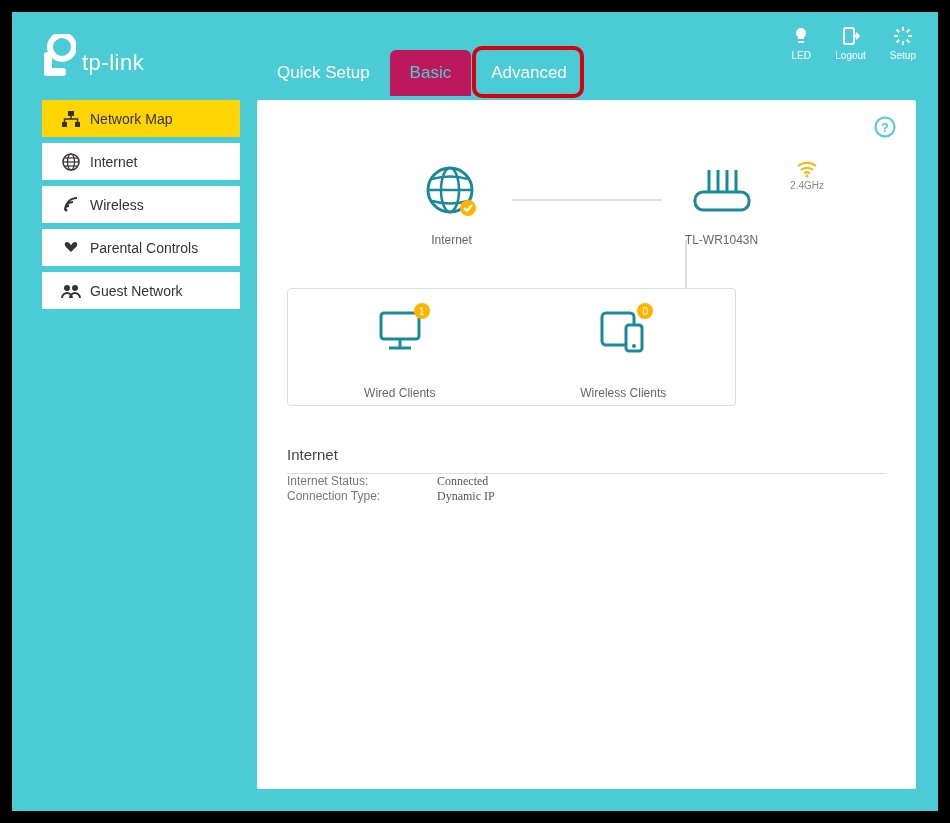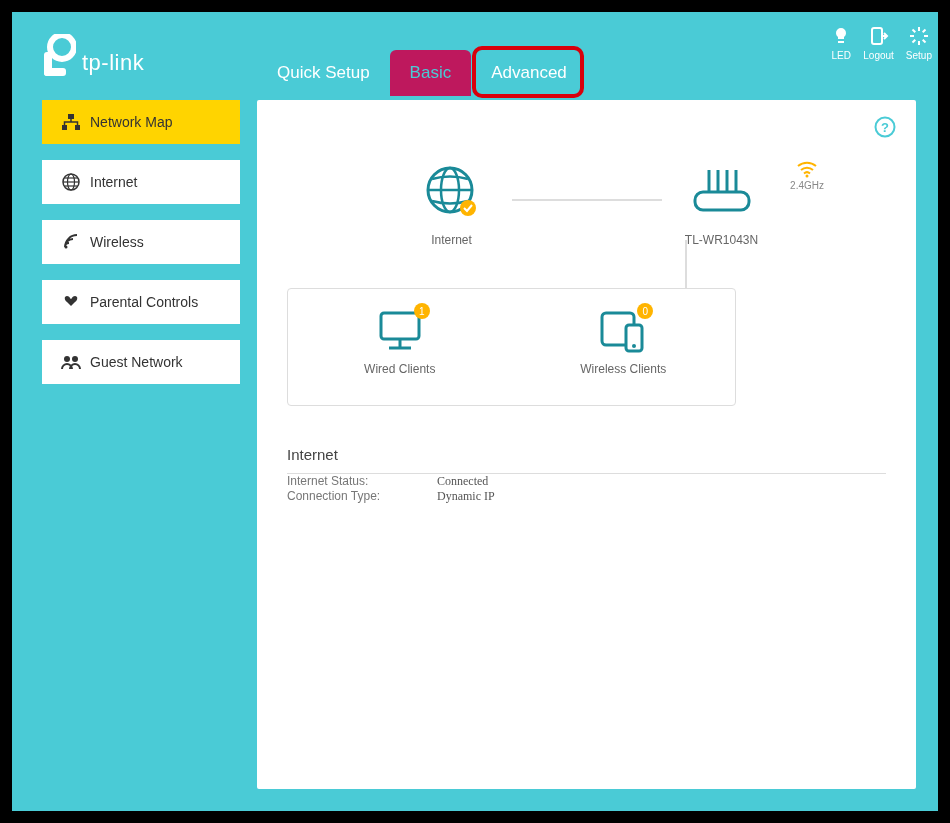--- a/index.html
+++ b/index.html
@@ -13,50 +13,50 @@
   .logo-title { font-size:22px; font-weight:500; letter-spacing:0.5px; margin-left:6px; }
   
   .top-tabs { position:absolute; top:38px; left:245px; display:flex; height:46px; }
   .top-tab {
     color:#fff; font-size:17px; padding:0 20px; display:flex; align-items:center;
     cursor:pointer; border-top-left-radius:6px; border-top-right-radius:6px;
   }
   .top-tab.active { background:#be185d; color:#4acbd6; }
   .highlight-box { border:4px solid #d8000c; border-radius:10px; position:absolute; top:34px; left:460px; width:112px; height:52px; pointer-events:none; }
   
-  .hdr-icons { position:absolute; top:14px; right:6px; display:flex; gap:12px; }
+  .hdr-icons { position:absolute; top:14px; right:22px; display:flex; gap:24px; }
   .hdr-icon { text-align:center; color:#fff; font-size:10px; cursor:pointer; }
   .hdr-icon .g { display:block; margin:0 auto 4px; }
   
   .content { position:absolute; top:88px; left:245px; right:22px; bottom:22px; background:#fff; border-radius:2px; }
   
   .sidebar { position:absolute; top:88px; left:30px; width:198px; }
   .side-item {
-    background:#fff; color:#333; font-size:14px; height:44px; display:flex; align-items:center;
-    padding-left:16px; margin-bottom:16px; cursor:pointer;
+    background:#fff; color:#333; font-size:14px; height:37px; display:flex; align-items:center;
+    padding-left:16px; margin-bottom:6px; cursor:pointer;
   }
   .side-item.active { background:#ffd400; color:#333; font-weight:500; }
   .side-item .ic { width:26px; display:flex; align-items:center; justify-content:center; margin-right:6px; }
   
   .help-ic { position:absolute; top:16px; right:20px; cursor:pointer; }
   
   .topo-row { position:absolute; top:64px; left:0; right:0; text-align:center; }
   .topo-pair { display:inline-flex; align-items:flex-start; }
   .topo-item { text-align:center; font-size:12px; color:#666; width:120px; }
   .topo-item .lbl { margin-top:10px; }
   .hline { width:150px; height:2px; background:#ddd; margin-top:35px; }
   .vline { position:absolute; left:428px; top:140px; width:2px; height:48px; background:#ddd; }
   .wifi-badge { position:absolute; top:60px; right:92px; text-align:center; font-size:10px; color:#888; }
   
   .clients-box {
     position:absolute; top:188px; left:30px; right:180px; height:118px;
     border:1px solid #ddd; border-radius:4px; display:flex;
   }
   .client-cell { flex:1; text-align:center; font-size:12px; color:#666; position:relative; padding-top:18px; }
-  .client-label { margin-top:4px; }
+  .client-label { margin-top:28px; }
   .count-badge {
     position:absolute; top:14px; left:50%; margin-left:14px;
     background:#ffb400; color:#fff; font-size:10px; width:16px; height:16px;
     border-radius:50%; display:flex; align-items:center; justify-content:center;
   }
   
   .details { position:absolute; top:346px; left:30px; right:30px; }
   .details-head { font-size:15px; color:#444; padding-bottom:10px; border-bottom:1px solid #ddd; }
   .dt-row { display:flex; font-size:12px; color:#777; }
   .dt-label { width:150px; }

